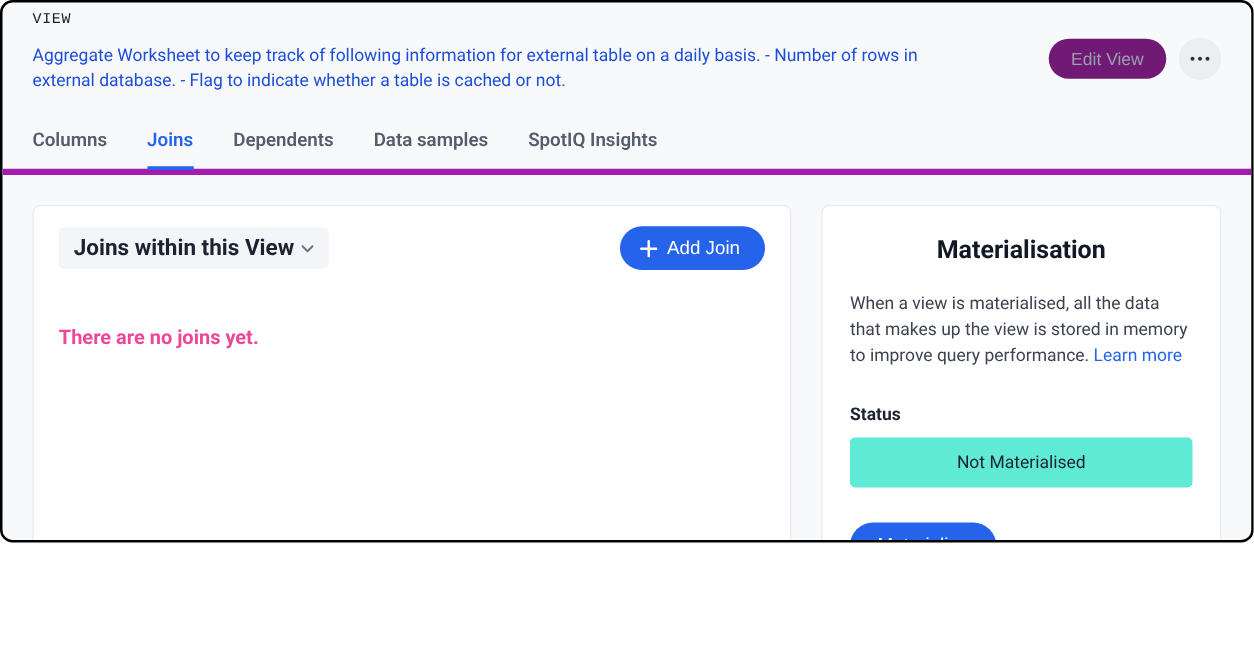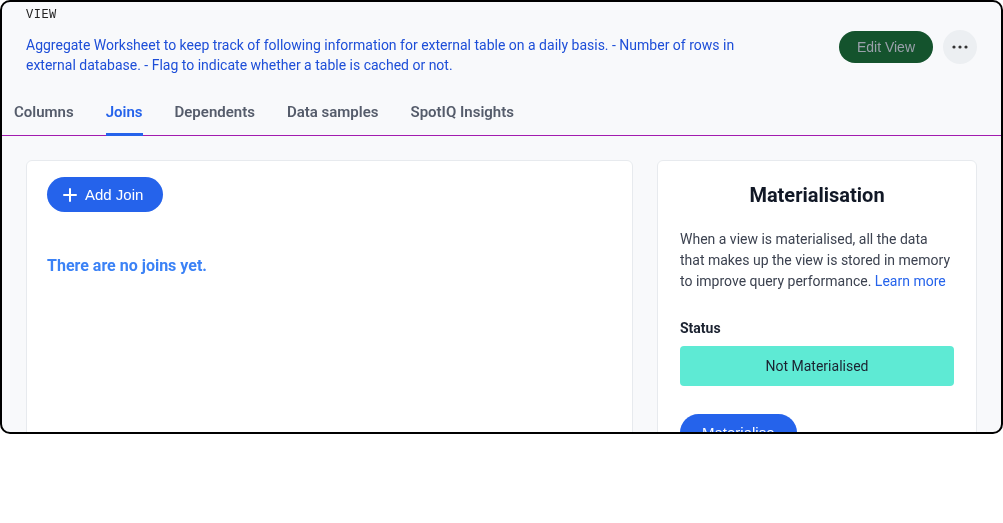--- a/index.html
+++ b/index.html
@@ -4,41 +4,41 @@
 <style>
   * { box-sizing: border-box; margin: 0; padding: 0; }
   html, body { width: 1003px; height: 523px; font-family: -apple-system, BlinkMacSystemFont, "Segoe UI", Roboto, Helvetica, Arial, sans-serif; background: #fff; }
   .frame { width: 1003px; height: 434px; border: 2px solid #000; border-radius: 10px; overflow: hidden; background: #f8f9fb; position: relative; }
   .header { padding: 6px 24px 0 24px; }
   .eyebrow { font-family: "SFMono-Regular", Consolas, "Liberation Mono", Menlo, monospace; font-size: 12px; letter-spacing: 0.5px; color: #222; }
   .title-row { display: flex; align-items: flex-start; justify-content: space-between; margin-top: 8px; gap: 16px; }
   .title { font-size: 26px; font-weight: 700; color: #111826; line-height: 1.2; }
   .desc { font-size: 14px; color: #1d4ed8; margin-top: 6px; max-width: 740px; line-height: 1.4; }
   .header-actions { display: flex; align-items: center; gap: 10px; }
-  .btn-edit { background: #14532d; color: #9aa0ab; border: none; border-radius: 18px; padding: 8px 18px; font-size: 14px; font-weight: 500; cursor: default; }
+  .btn-edit { background: #701a75; color: #9aa0ab; border: none; border-radius: 18px; padding: 8px 18px; font-size: 14px; font-weight: 500; cursor: default; }
   .btn-more { width: 34px; height: 34px; border-radius: 50%; background: #eceff2; display: flex; align-items: center; justify-content: center; cursor: pointer; border: none; color: #333; }
   .btn-more svg { width: 16px; height: 4px; }
 
-  .tabs { display: flex; gap: 32px; padding: 0 12px; margin-top: 28px; border-bottom: 1px solid #a21caf; }
+  .tabs { display: flex; gap: 32px; padding: 0 24px; margin-top: 28px; border-bottom: 5px solid #a21caf; }
   .tab { font-size: 15px; font-weight: 600; color: #555c6b; padding: 0 0 12px 0; cursor: pointer; border-bottom: 3px solid transparent; margin-bottom: -1px; }
   .tab.active { color: #2563eb; border-bottom-color: #2563eb; }
 
   .body { display: flex; gap: 24px; padding: 24px; align-items: flex-start; }
 
   .card { background: #fff; border: 1px solid #e7eaee; border-radius: 6px; }
   .card-main { flex: 1 1 auto; min-height: 300px; padding: 16px 20px; }
   .card-side { width: 320px; padding: 22px; }
 
   .joins-head { display: flex; align-items: center; justify-content: space-between; }
   .joins-chip { display: inline-flex; align-items: center; gap: 6px; background: #f3f5f8; border-radius: 4px; padding: 6px 12px; font-size: 18px; font-weight: 700; color: #1b2230; cursor: pointer; }
   .joins-chip svg { width: 10px; height: 6px; }
   .btn-add { display: inline-flex; align-items: center; gap: 8px; background: #2563eb; color: #fff; border: none; border-radius: 20px; padding: 9px 20px 9px 16px; font-size: 15px; font-weight: 500; cursor: pointer; }
   .btn-add svg { width: 14px; height: 14px; }
 
-  .empty { margin-top: 44px; font-size: 16px; font-weight: 700; color: #3b82f6; }
+  .empty { margin-top: 44px; font-size: 16px; font-weight: 700; color: #ec4899; }
 
   .side-title { font-size: 20px; font-weight: 700; color: #111826; text-align: center; }
   .side-desc { font-size: 14px; color: #3c4250; line-height: 1.5; margin-top: 22px; }
   .learn-more { color: #2563eb; cursor: pointer; }
   .status-label { font-size: 14px; font-weight: 700; color: #1b2230; margin-top: 28px; }
   .status-value { background: #5eead4; border-radius: 4px; padding: 12px 14px; font-size: 14px; font-weight: 400; color: #1b2230; margin-top: 10px; text-align: center; }
   .btn-materialise { margin-top: 28px; background: #2563eb; color: #fff; border: none; border-radius: 20px; padding: 10px 22px; font-size: 15px; font-weight: 500; cursor: pointer; }
 </style>
 </head>
 <body>
@@ -70,20 +70,26 @@
     <div class="tab active">Joins</div>
     <div class="tab">Dependents</div>
     <div class="tab">Data samples</div>
     <div class="tab">SpotIQ Insights</div>
   </nav>
 
   <div class="body">
 
     <section class="card card-main">
       <div class="joins-head">
+        <div class="joins-chip">
+          <span>Joins within this View</span>
+          <svg viewBox="0 0 10 6">
+            <path d="M1 1 L5 5 L9 1" stroke="#6b7280" stroke-width="1.5" fill="none" stroke-linecap="round" stroke-linejoin="round"></path>
+          </svg>
+        </div>
         <button class="btn-add">
           <svg viewBox="0 0 14 14">
             <path d="M7 1 V13 M1 7 H13" stroke="#fff" stroke-width="2" stroke-linecap="round"></path>
           </svg>
           <span>Add Join</span>
         </button>
       </div>
       <div class="empty">There are no joins yet.</div>
     </section>
 

